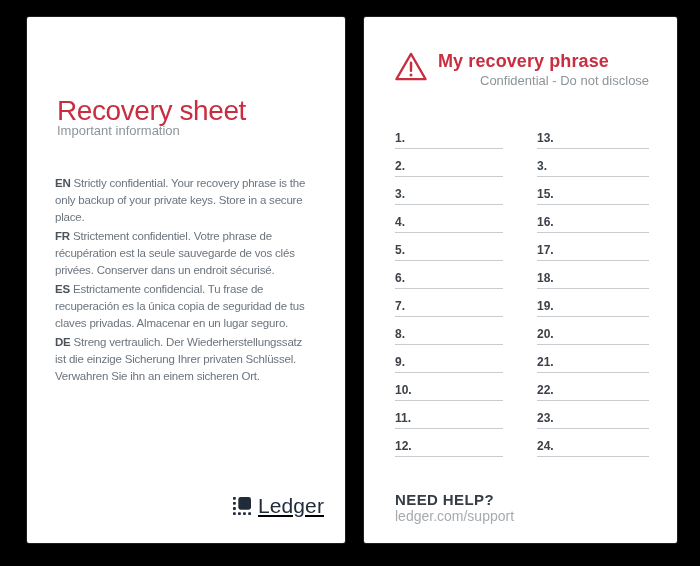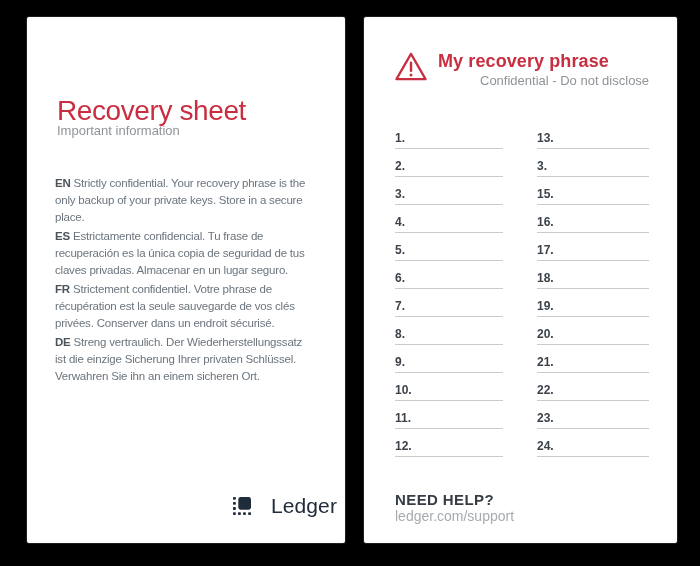--- a/index.html
+++ b/index.html
@@ -66,21 +66,22 @@
   }
   .ls-para .para-lines {
     white-space: pre-line;
   }
   .logo {
     position: absolute;
     left: 206px;
     top: 477px;
     display: flex;
     align-items: center;
-    gap: 20px;
+    gap: 7px;
+    text-decoration: underline;
   }
   .logo-text {
     font-size: 21px;
     color: #212c3a;
     letter-spacing: 0.1px;
   }
 
   
   .warning-icon {
     position: absolute;
@@ -156,26 +157,26 @@
 <div class="stage">
 
   <div class="page page-left">
     <div class="ls-title">Recovery sheet</div>
     <div class="ls-subtitle">Important information</div>
 
     <div class="ls-paragraphs">
       <p class="ls-para"><b class="lang-code">EN</b><span class="para-lines">Strictly confidential. Your recovery phrase is the
 only backup of your private keys. Store in a secure
 place.</span></p>
+      <p class="ls-para"><b class="lang-code">FR</b><span class="para-lines">Strictement confidentiel. Votre phrase de
+récupération est la seule sauvegarde de vos clés
+privées. Conserver dans un endroit sécurisé.</span></p>
       <p class="ls-para"><b class="lang-code">ES</b><span class="para-lines">Estrictamente confidencial. Tu frase de
 recuperación es la única copia de seguridad de tus
 claves privadas. Almacenar en un lugar seguro.</span></p>
-      <p class="ls-para"><b class="lang-code">FR</b><span class="para-lines">Strictement confidentiel. Votre phrase de
-récupération est la seule sauvegarde de vos clés
-privées. Conserver dans un endroit sécurisé.</span></p>
       <p class="ls-para"><b class="lang-code">DE</b><span class="para-lines">Streng vertraulich. Der Wiederherstellungssatz
 ist die einzige Sicherung Ihrer privaten Schlüssel.
 Verwahren Sie ihn an einem sicheren Ort.</span></p>
     </div>
 
     <div class="logo">
       <span style="display:inline-block;width:18px;height:18px;">
         <svg width="18" height="18" viewBox="0 0 19 19" xmlns="http://www.w3.org/2000/svg" fill="#212c3a">
           <rect x="5.6" y="0" width="13.4" height="13.4" rx="2.6"></rect>
           <rect x="0" y="0" width="3" height="3" rx="0.8"></rect>

